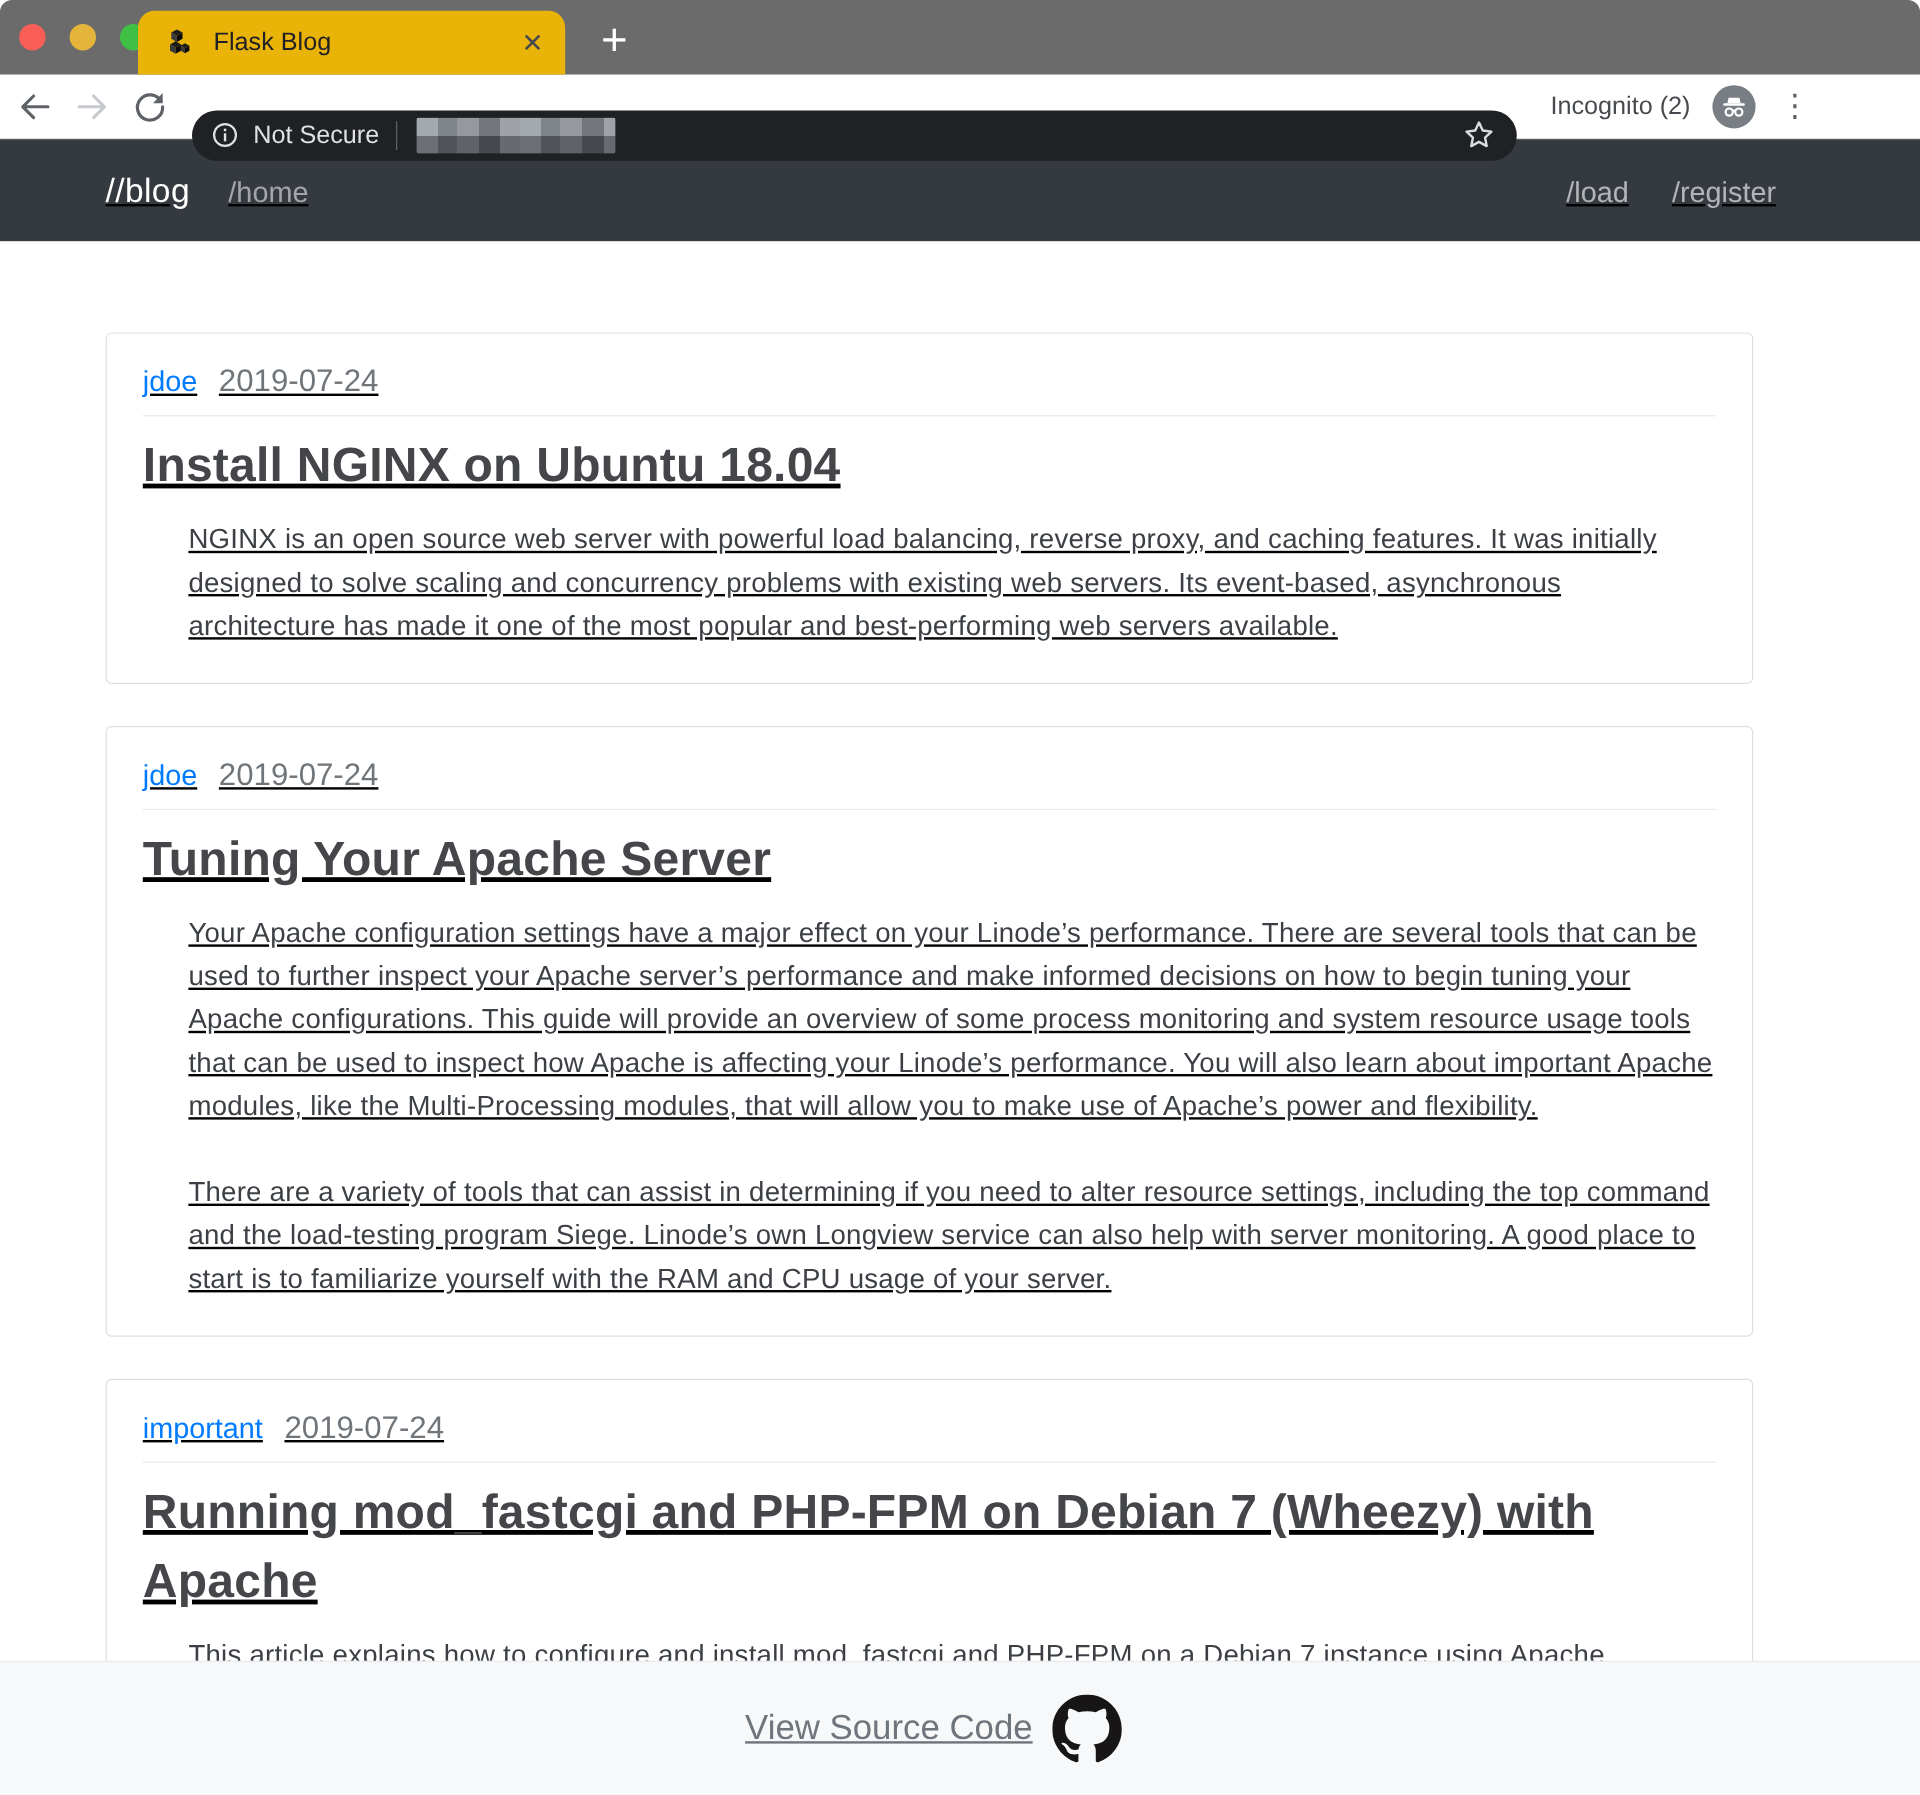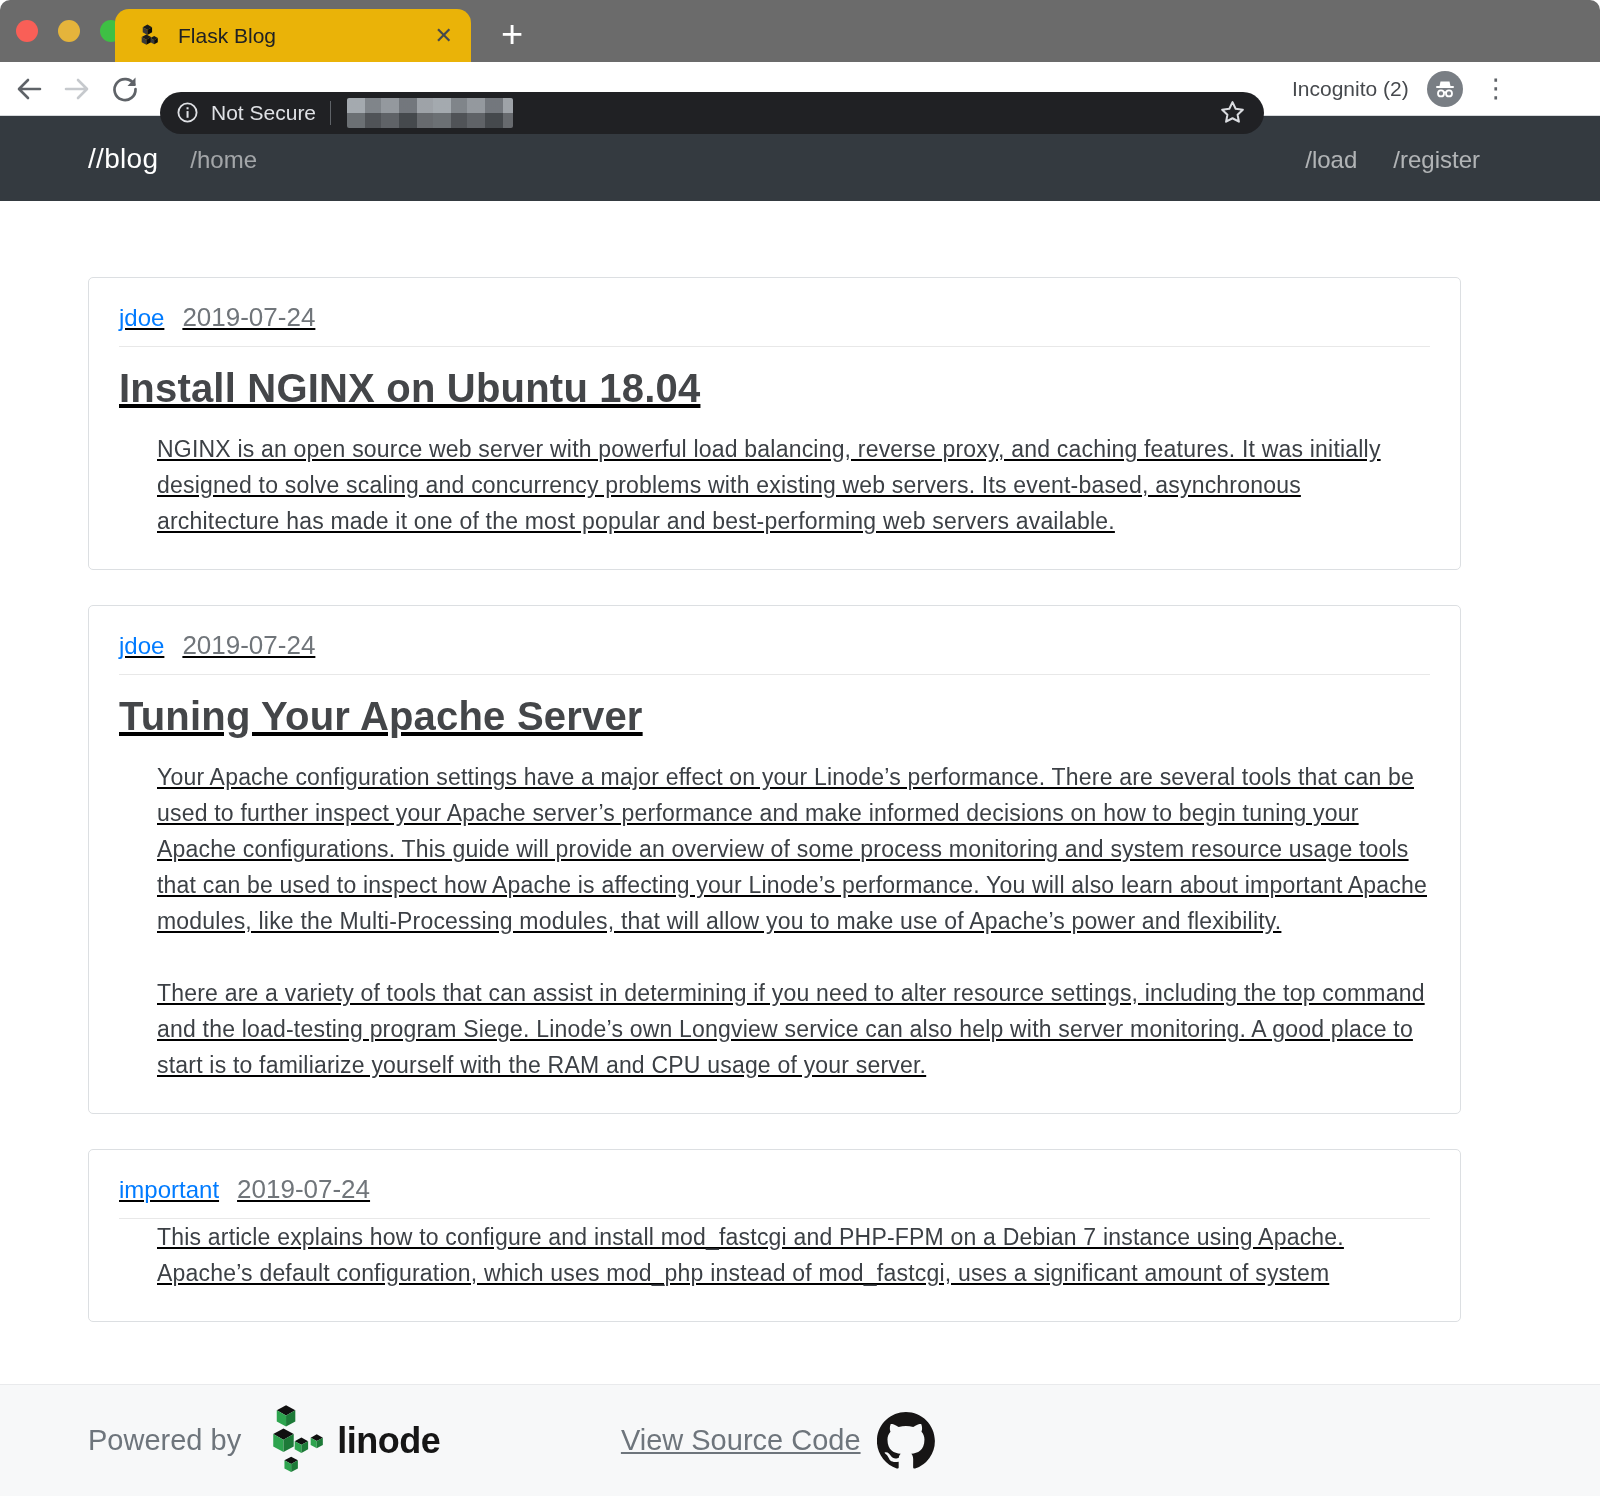--- a/index.html
+++ b/index.html
@@ -64,21 +64,21 @@
   .incog-avatar {
     width: 36px; height: 36px; border-radius: 50%;
     background: #797e84; flex: none;
     display: flex; align-items: center; justify-content: center;
   }
   .menu-dots { font-size: 26px; color: #5f6368; margin-left: 20px; letter-spacing: 0; }
 
   
   .navbar {
     height: 85px; background: #343a40;
-    display: flex; align-items: center;
+    display: flex; align-items: center; text-decoration: underline;
   }
   .navbar-inner {
     width: 1392px; margin-left: 88px;
     display: flex; align-items: baseline;
   }
   .brand { color: #ffffff; font-size: 28px; font-weight: 500; letter-spacing: 0.3px; }
   .nav-link { color: rgba(255,255,255,0.55); font-size: 24px; text-decoration: none; }
   .nav-link.left { margin-left: 32px; }
   .nav-right { margin-left: auto; display: flex; gap: 36px; }
   .nav-right .nav-link { color: rgba(255,255,255,0.62); }
@@ -231,46 +231,29 @@
         <p>There are a variety of tools that can assist in determining if you need to alter resource settings, including the top command and the load-testing program Siege. Linode’s own Longview service can also help with server monitoring. A good place to start is to familiarize yourself with the RAM and CPU usage of your server.</p>
       </div>
   </article>
 
   <article class="post-card">
     <div class="post-meta">
       <a class="post-author" href="#">important</a>
       <span class="post-date">2019-07-24</span>
     </div>
     <hr>
+    <h2 class="post-title">Running mod_fastcgi and PHP-FPM on Debian 7 (Wheezy) with Apache</h2>
     <div class="post-body">
         <p>This article explains how to configure and install mod_fastcgi and PHP-FPM on a Debian 7 instance using Apache. Apache’s default configuration, which uses mod_php instead of mod_fastcgi, uses a significant amount of system</p>
       </div>
   </article>
 </div>
 
 <div class="site-footer">
   <div class="footer-inner">
-    <div class="powered-group">
-      <span class="powered-label">Powered by</span>
-      <svg class="linode-logo" width="64" height="74" viewBox="0 0 100 112">
-        <defs>
-          <g id="lcube">
-            <polygon points="0,-11 10,-5.5 0,0 -10,-5.5" fill="#101010"></polygon>
-            <polygon points="-10,-5.5 0,0 0,12 -10,6.5" fill="#2ea44f"></polygon>
-            <polygon points="10,-5.5 0,0 0,12 10,6.5" fill="#1d7a38"></polygon>
-          </g>
-        </defs>
-        <use href="#lcube" transform="translate(36,16) scale(1.45)"></use>
-        <use href="#lcube" transform="translate(32,54) scale(1.6)"></use>
-        <use href="#lcube" transform="translate(60,62) scale(1.05)"></use>
-        <use href="#lcube" transform="translate(84,56) scale(0.95)"></use>
-        <use href="#lcube" transform="translate(44,92) scale(1.05)"></use>
-      </svg>
-      <span class="linode-wordmark">linode</span>
-    </div>
     <div class="source-group">
       <a class="source-label" href="#">View Source Code</a>
       <svg class="github-icon" width="58" height="58" viewBox="0 0 16 16">
         <path fill="#171515" fill-rule="evenodd" d="M8 0C3.58 0 0 3.58 0 8c0 3.54 2.29 6.53 5.47 7.59.4.07.55-.17.55-.38 0-.19-.01-.82-.01-1.49-2.01.37-2.53-.49-2.69-.94-.09-.23-.48-.94-.82-1.13-.28-.15-.68-.52-.01-.53.63-.01 1.08.58 1.23.82.72 1.21 1.87.87 2.33.66.07-.52.28-.87.51-1.07-1.78-.2-3.64-.89-3.64-3.95 0-.87.31-1.59.82-2.15-.08-.2-.36-1.02.08-2.12 0 0 .67-.21 2.2.82.64-.18 1.32-.27 2-.27s1.36.09 2 .27c1.53-1.04 2.2-.82 2.2-.82.44 1.1.16 1.92.08 2.12.51.56.82 1.27.82 2.15 0 3.07-1.87 3.75-3.65 3.95.29.25.54.73.54 1.48 0 1.07-.01 1.93-.01 2.2 0 .21.15.46.55.38A8.01 8.01 0 0 0 16 8c0-4.42-3.58-8-8-8z"></path>
       </svg>
     </div>
   </div>
 </div>
 
 </body></html>

